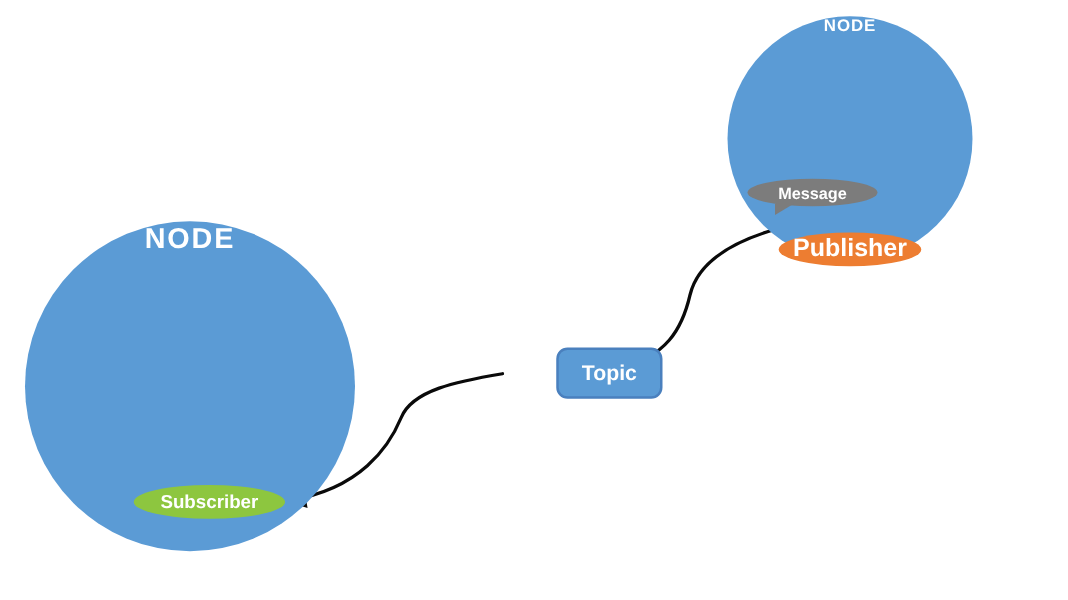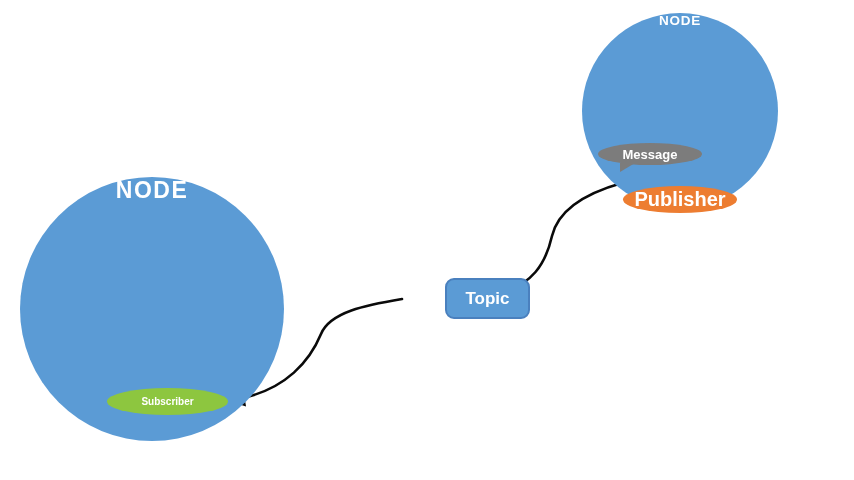--- a/index.html
+++ b/index.html
@@ -97,21 +97,21 @@
     background: var(--publisher-orange, #ED7D31);
     font-size: 20px;
     z-index: 4;
   }
   #subscriber-ellipse {
     left: 107px;
     top: 388px;
     width: 121px;
     height: 27px;
     background: var(--subscriber-green, #8DC63F);
-    font-size: 10px;
+    font-size: 15px;
     z-index: 4;
   }
   #topic-box {
     position: absolute;
     left: 402px;
     top: 278px;
     width: 85px;
     height: 41px;
     box-sizing: border-box;
     background: var(--node-blue, #5B9BD5);

